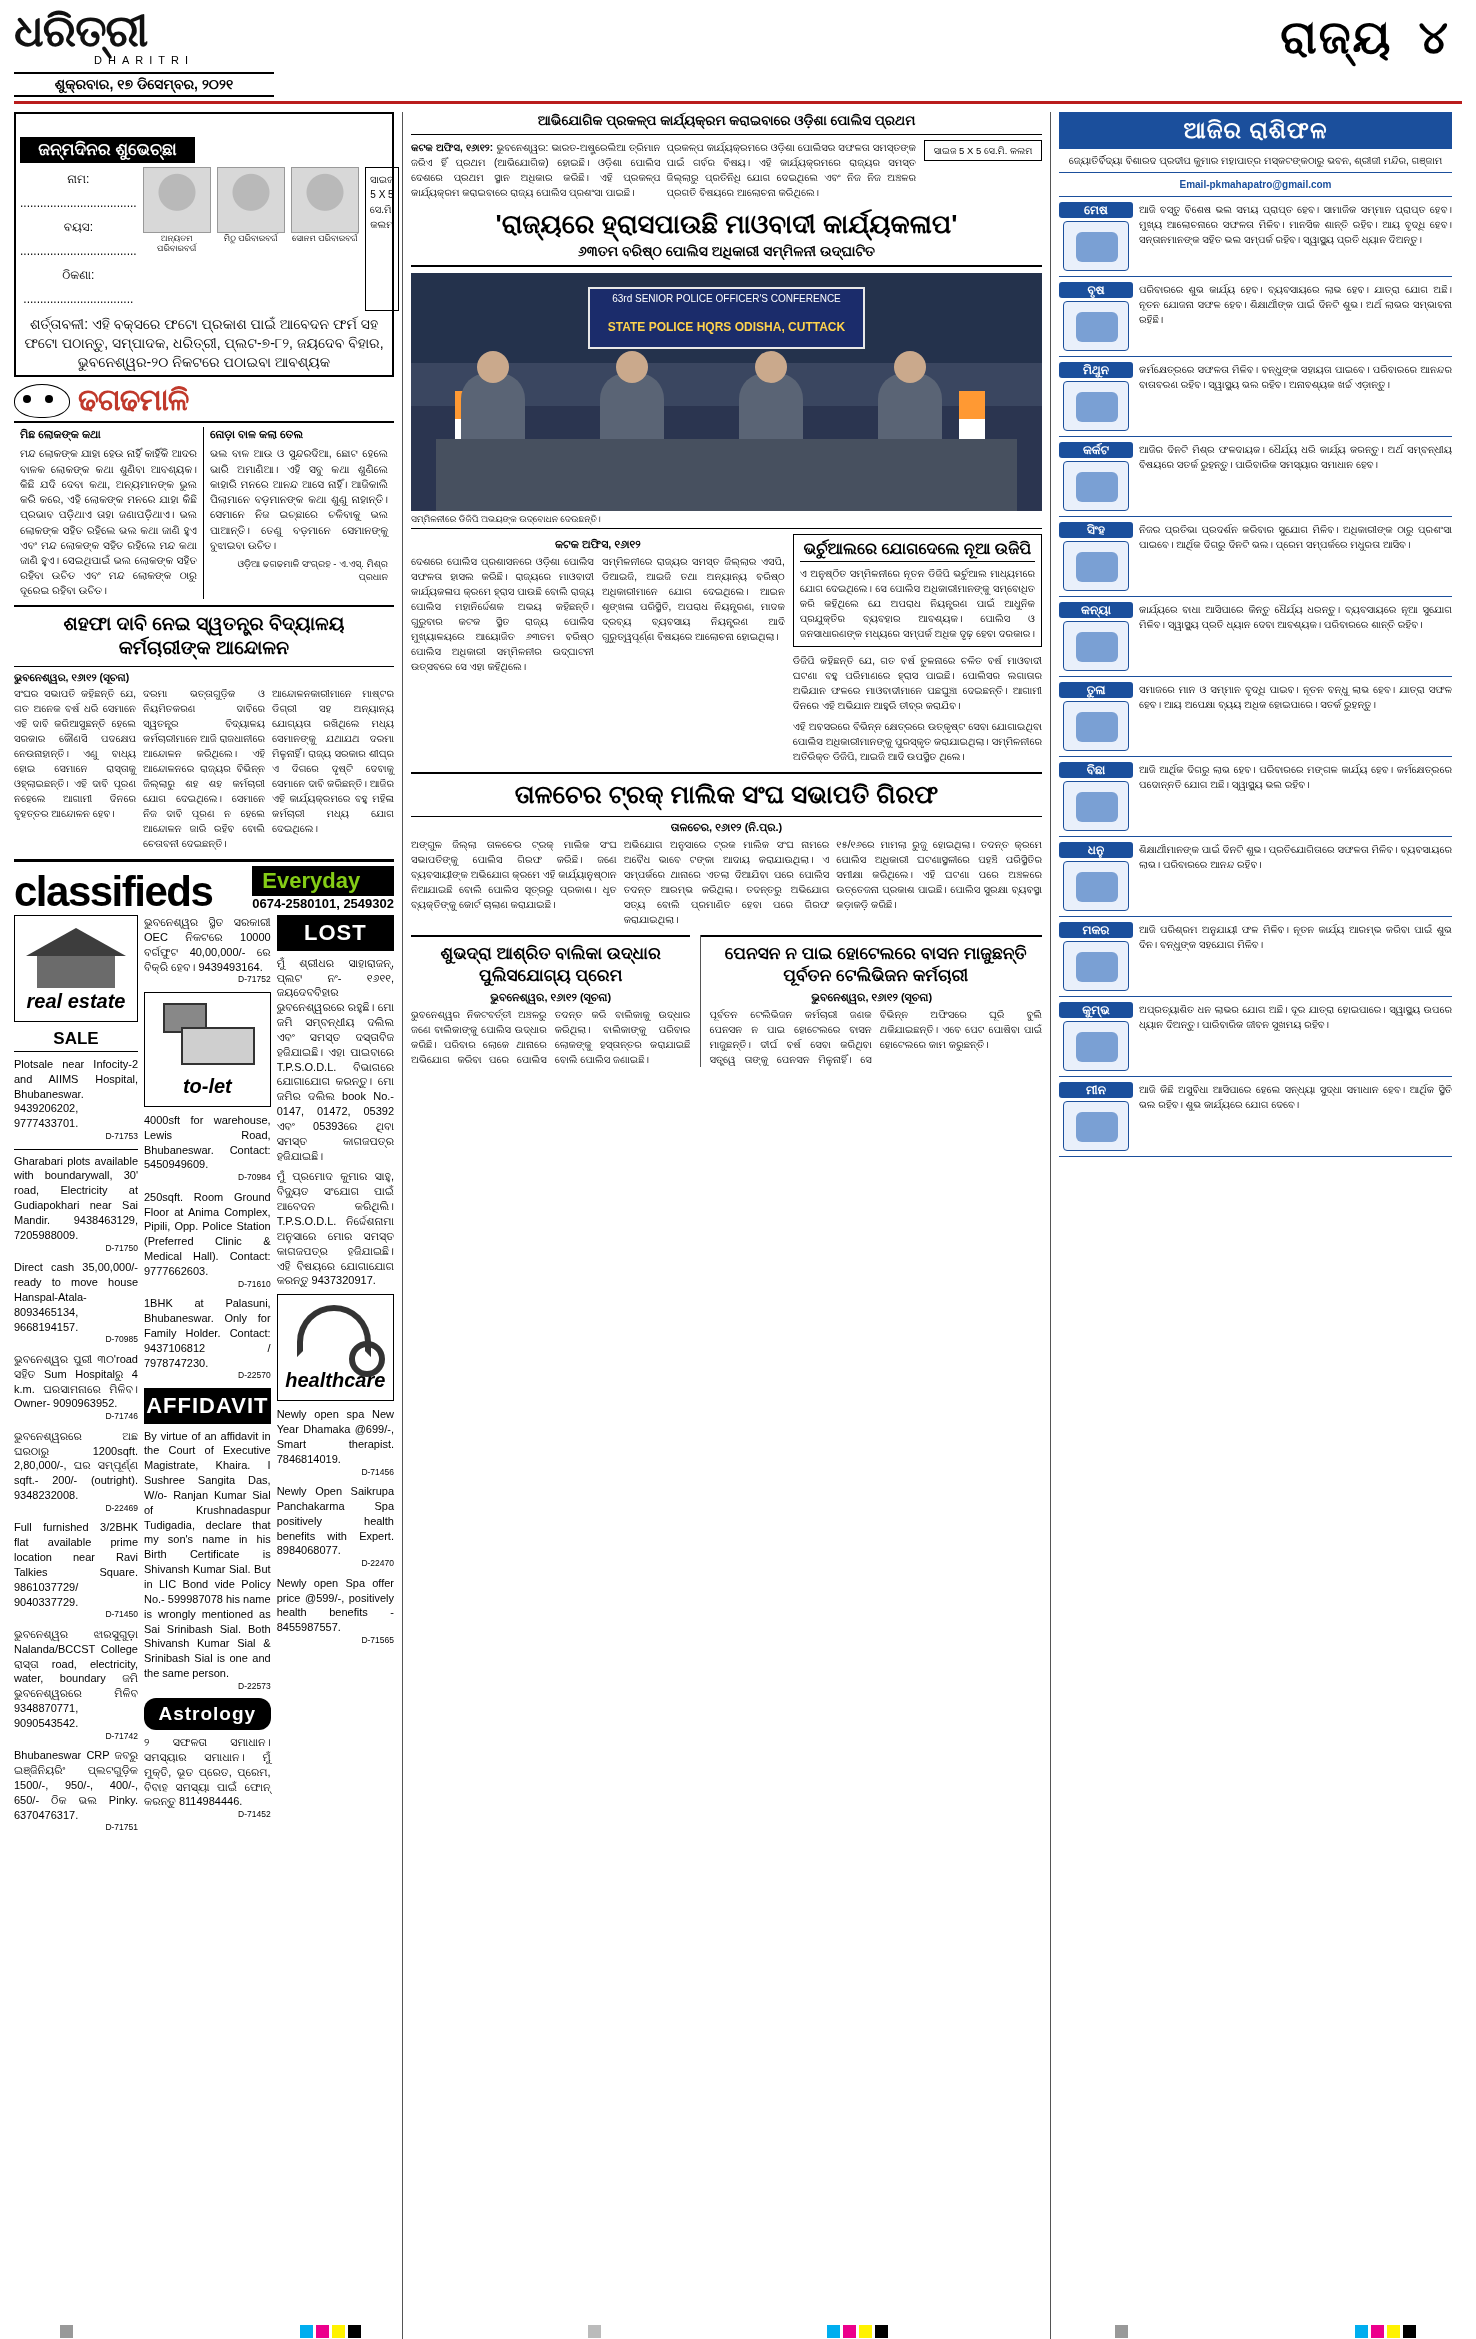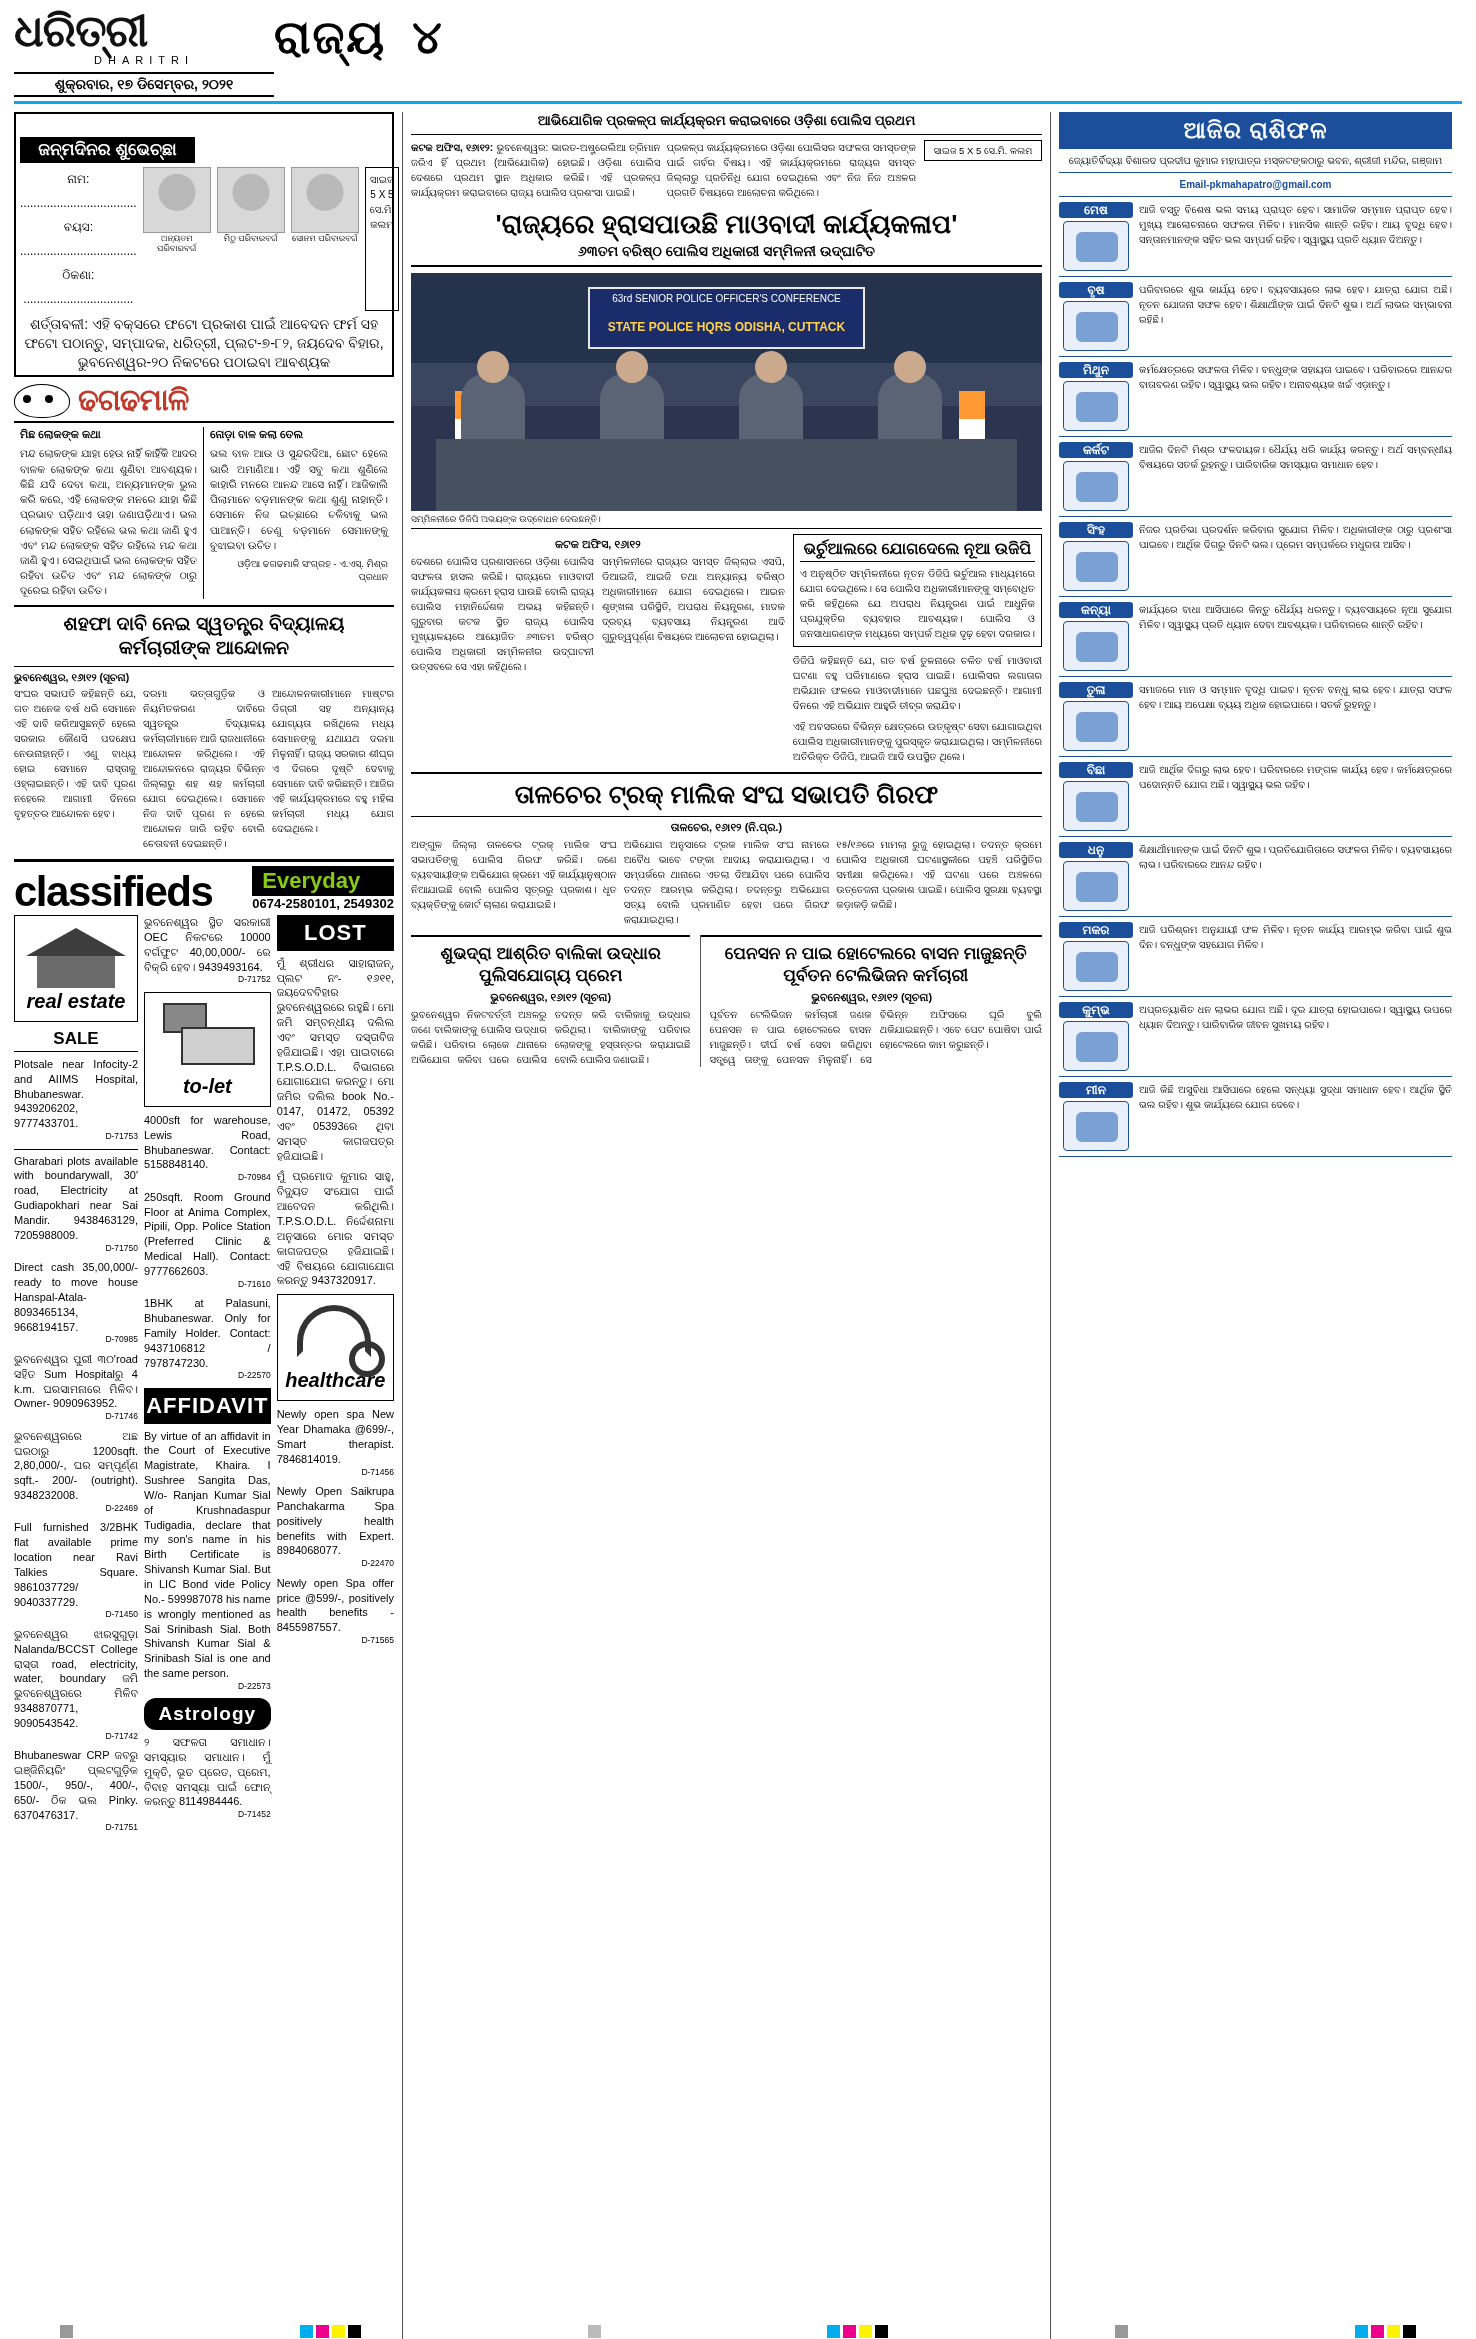--- a/index.html
+++ b/index.html
@@ -8,21 +8,21 @@
     width:1476px; height:2339px;
     background:#ffffff;
     font-family:"Liberation Sans", sans-serif;
     color:#000;
     position:relative;
     overflow:hidden;
   }
   .page { position:relative; width:1476px; height:2339px; padding:10px 14px; }
 
   
-  .masthead { display:flex; align-items:flex-start; border-bottom:3px solid #0ea5e9; padding-bottom:4px; }
+  .masthead { display:flex; align-items:flex-start; justify-content:space-between; border-bottom:3px solid #b91c1c; padding-bottom:4px; }
   .logo-wrap { width:260px; }
   .logo { font-size:44px; font-weight:bold; letter-spacing:-1px; line-height:0.95; color:#111; }
   .logo-sub { font-size:11px; letter-spacing:6px; text-align:center; margin-top:2px; }
   .logo-date { margin-top:6px; font-size:14px; font-weight:bold; border-top:2px solid #000; border-bottom:2px solid #000; padding:2px 0; text-align:center; }
   .masthead-right { text-align:right; font-size:46px; font-weight:bold; letter-spacing:2px; padding-right:12px; display:flex; gap:26px; align-items:center;}
   .masthead-right .pg { border-left:0; }
   .col-rule { border-left:1px solid #555; }
 
   
   .main { display:flex; gap:8px; margin-top:8px; height:2230px; }
@@ -224,21 +224,21 @@
 
         <div class="cls-col">
           <p><span>ଭୁବନେଶ୍ୱର ସ୍ଥିତ ସରକାରୀ OEC ନିକଟରେ 10000 ବର୍ଗଫୁଟ 40,00,000/- ରେ ବିକ୍ରି ହେବ। 9439493164.</span><span class="ref">D-71752</span></p>
           <div class="cat-box">
             <div class="tolet">
                 <div class="sign"></div>
                 <div class="hs"></div>
               </div>
             <div class="label">to-let</div>
           </div>
-          <p><span>4000sft for warehouse, Lewis Road, Bhubaneswar. Contact: 5158848140.</span><span class="ref">D-70984</span></p>
+          <p><span>4000sft for warehouse, Lewis Road, Bhubaneswar. Contact: 5450949609.</span><span class="ref">D-70984</span></p>
           <p><span>250sqft. Room Ground Floor at Anima Complex, Pipili, Opp. Police Station (Preferred Clinic &amp; Medical Hall). Contact: 9777662603.</span><span class="ref">D-71610</span></p>
           <p><span>1BHK at Palasuni, Bhubaneswar. Only for Family Holder. Contact: 9437106812 / 7978747230.</span><span class="ref">D-22570</span></p>
           <div class="blk-title">AFFIDAVIT</div>
           <p><span>By virtue of an affidavit in the Court of Executive Magistrate, Khaira. I Sushree Sangita Das, W/o- Ranjan Kumar Sial of Krushnadaspur Tudigadia, declare that my son's name in his Birth Certificate is Shivansh Kumar Sial. But in LIC Bond vide Policy No.- 599987078 his name is wrongly mentioned as Sai Srinibash Sial. Both Shivansh Kumar Sial &amp; Srinibash Sial is one and the same person.</span><span class="ref">D-22573</span></p>
           <div class="blk-title sm">Astrology</div>
           <p><span>୨ ସଫଳତା ସମାଧାନ। ସମସ୍ୟାର ସମାଧାନ। ମୁଁ ମୁକ୍ତି, ଭୂତ ପ୍ରେତ, ପ୍ରେମ, ବିବାହ ସମସ୍ୟା ପାଇଁ ଫୋନ୍ କରନ୍ତୁ 8114984446.</span><span class="ref">D-71452</span></p>
         </div>
 
         <div class="cls-col">
           <div class="blk-title">LOST</div>

